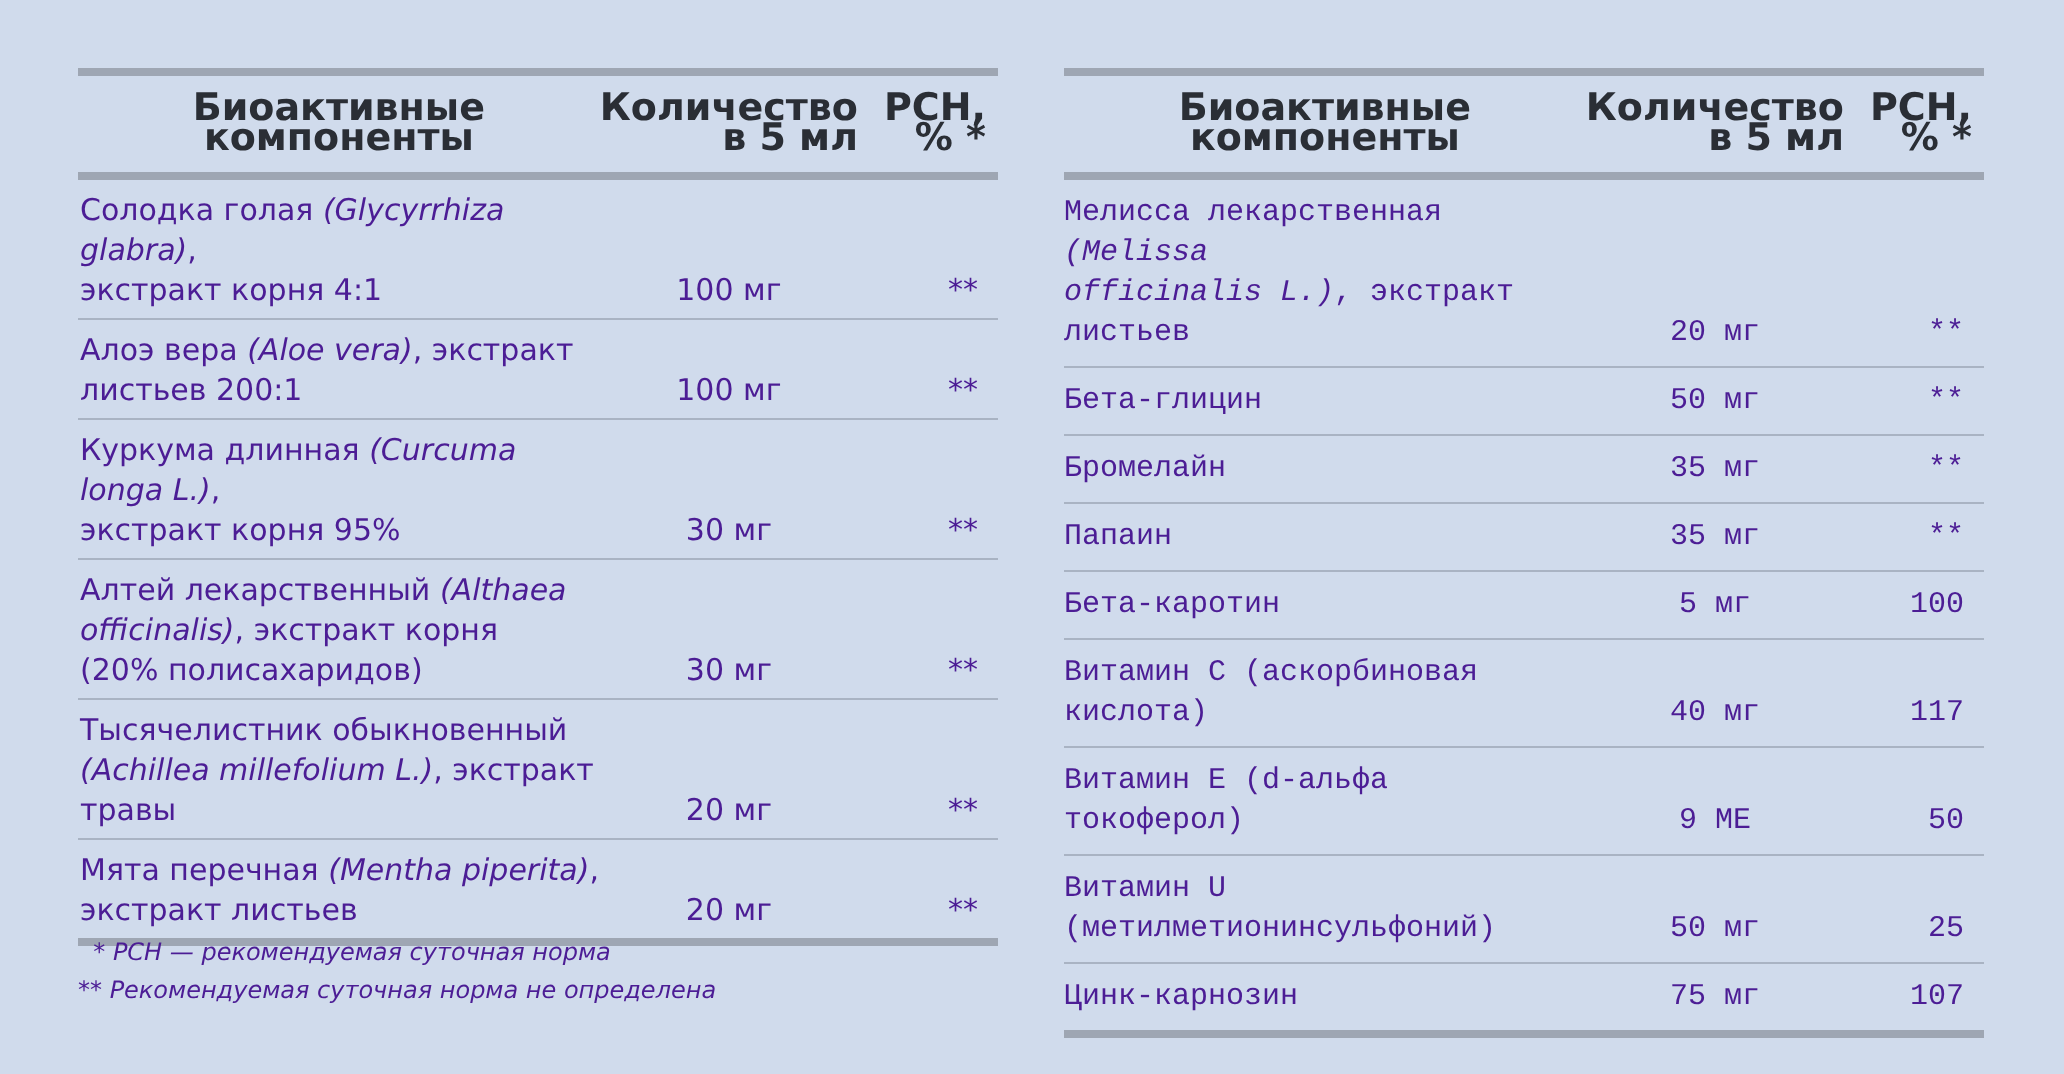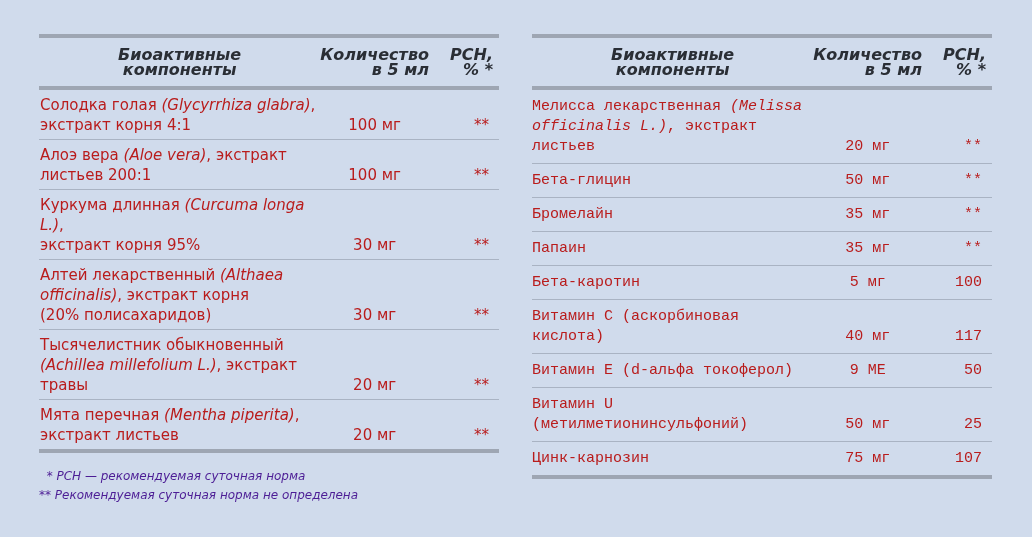--- a/index.html
+++ b/index.html
@@ -12,28 +12,27 @@
   }
   .tbl {
     position:absolute; top:34px;
     border-collapse:collapse;
   }
   #left { left:39px; width:460px; }
   #right { left:532px; width:460px; }
   .tbl table { width:100%; border-collapse:collapse; }
   .tbl thead tr { border-top:4px solid #9ea6b3; border-bottom:4px solid #9ea6b3; }
   .tbl th {
-    font-weight:bold; font-size:16px; line-height:15px;
+    font-weight:bold; font-size:19px; line-height:15px;
     color:#2a2e35; padding:9px 0 9px 0; vertical-align:middle;
     text-align:center;
-    font-style:italic;
   }
   .tbl td {
     font-size:15px; line-height:20px; padding:5px 0 4px 0;
-    vertical-align:bottom; color:#b91c1c;
+    vertical-align:bottom; color:#4c1d95;
   }
   .tbl tbody tr { border-bottom:1px solid #a9b3c3; }
   .tbl tbody tr:last-child { border-bottom:4px solid #9ea6b3; }
   td.name { text-align:left; padding-left:1px; }
   td.qty { text-align:center; width:100px; }
   td.rsn { text-align:right; width:60px; padding-right:10px; }
   th.c1 { text-align:center; }
   th.c2 { width:100px;text-align:right; }
   th.c3 { width:60px; text-align:right; padding-right:6px; }
   .lat { font-style:italic; }

